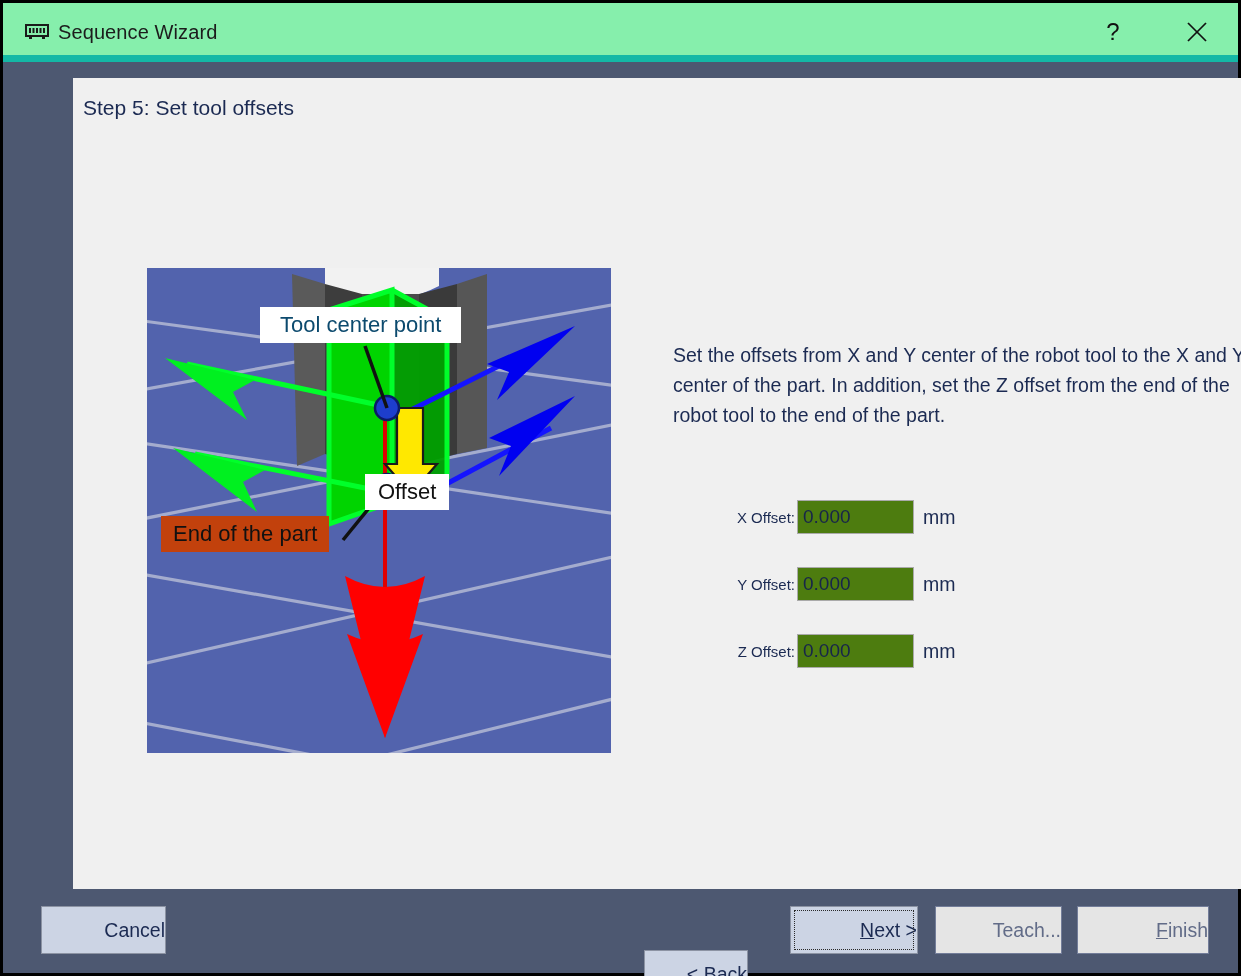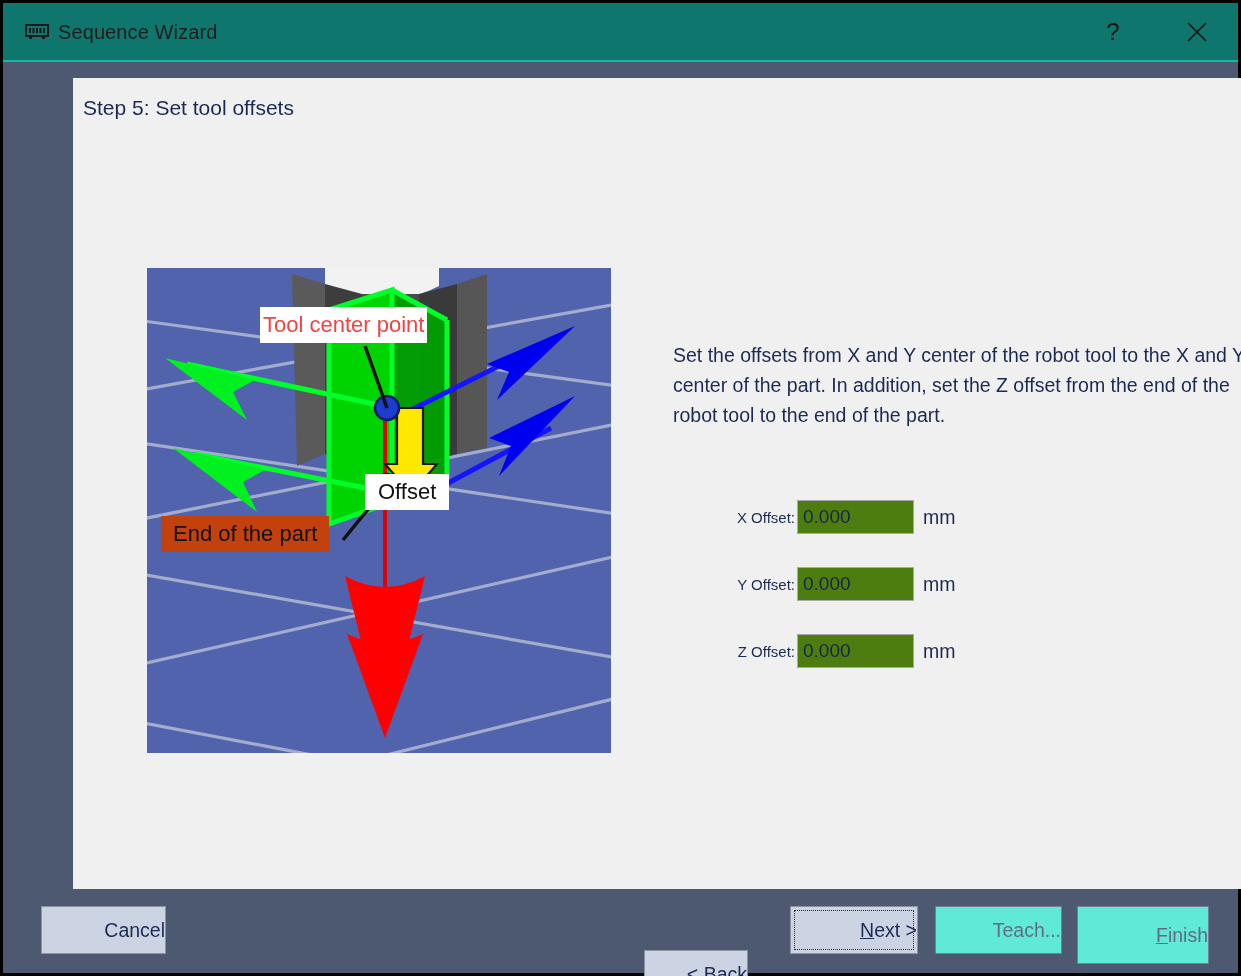--- a/index.html
+++ b/index.html
@@ -24,22 +24,22 @@
     border: 3px solid #000000;
     background: #4d5871;
   }
 
   
   #titlebar {
     position: absolute;
     left: 0; top: 0;
     width: 1235px;
     height: 59px;
-    background: #0f766e;
-    border-bottom: 2px solid #14b8a6;
+    background: #86efac;
+    border-bottom: 7px solid #14b8a6;
     box-sizing: border-box;
   }
   #title-icon {
     position: absolute;
     left: 22px; top: 20px;
     width: 24px; height: 18px;
   }
   #title-text {
     position: absolute;
     left: 55px; top: 18px;
@@ -161,39 +161,39 @@
     align-items: center;
     justify-content: flex-end;
     padding: 0;
   }
   .btn-enabled {
     background: #ccd4e4;
     border: 1px solid #8c93a3;
     color: #1b2a52;
   }
   .btn-disabled {
-    background: #5eead4;
+    background: #e5e5e5;
     border: 1px solid #737d99;
     color: #626c88;
   }
   .btn-focus { position: relative; }
   .btn-focus::after {
     content: "";
     position: absolute;
     left: 3px; top: 3px; right: 3px; bottom: 3px;
     border: 1px dotted #2a2a2a;
     pointer-events: none;
   }
   .ul { text-decoration: underline; }
 
   #cancel-button { left: 38px;  top: 903px; width: 125px; height: 48px; }
   #back-button   { left: 641px; top: 903px; width: 104px; height: 48px; margin-top: 44px; }
   #next-button   { left: 787px; top: 903px; width: 128px; height: 48px; }
   #teach-button  { left: 932px; top: 903px; width: 127px; height: 48px; }
-  #finish-button { left: 1074px;top: 903px; width: 132px; height: 58px; }
+  #finish-button { left: 1074px;top: 903px; width: 132px; height: 48px; }
 </style>
 </head>
 <body>
 
 <div id="window">
 
   <div id="titlebar">
 
     <span id="title-icon">
       <svg width="24" height="18" viewBox="0 0 24 18">
@@ -299,21 +299,21 @@
 
           <circle cx="240" cy="140" r="12" fill="#1d3ecc" stroke="#0b1b66" stroke-width="2.5"></circle>
           <circle cx="240" cy="218" r="12" fill="#1d3ecc" stroke="#0b1b66" stroke-width="2.5"></circle>
 
           <line x1="240" y1="140" x2="218" y2="78" stroke="#111111" stroke-width="3.5"></line>
           <line x1="240" y1="218" x2="196" y2="272" stroke="#111111" stroke-width="3.5"></line>
           <line x1="268" y1="214" x2="300" y2="228" stroke="#111111" stroke-width="3"></line>
         </g>
       </svg>
 
-      <div style="position:absolute;left:113px;top:39px;background:#ffffff;padding:5px 3px;font-size:22px;color:#ef4444;white-space:nowrap;">Tool center point</div>
+      <div style="position:absolute;left:113px;top:39px;background:#ffffff;padding:5px 20px;font-size:22px;color:#0c4a6e;white-space:nowrap;">Tool center point</div>
 
       <div style="position:absolute;left:218px;top:206px;background:#ffffff;padding:5px 13px;font-size:22px;color:#111;white-space:nowrap;">Offset</div>
 
       <div style="position:absolute;left:14px;top:248px;background:#c2410c;padding:5px 12px;font-size:22px;color:#111;white-space:nowrap;">End of the part</div>
     </div>
 
     <div id="desc-block">
       <p class="desc-para">Set the offsets from X and Y center of the robot tool to the X and Y center of the part.  In addition, set the Z offset from the end of the robot tool to the end of the part.</p>
     </div>
 

